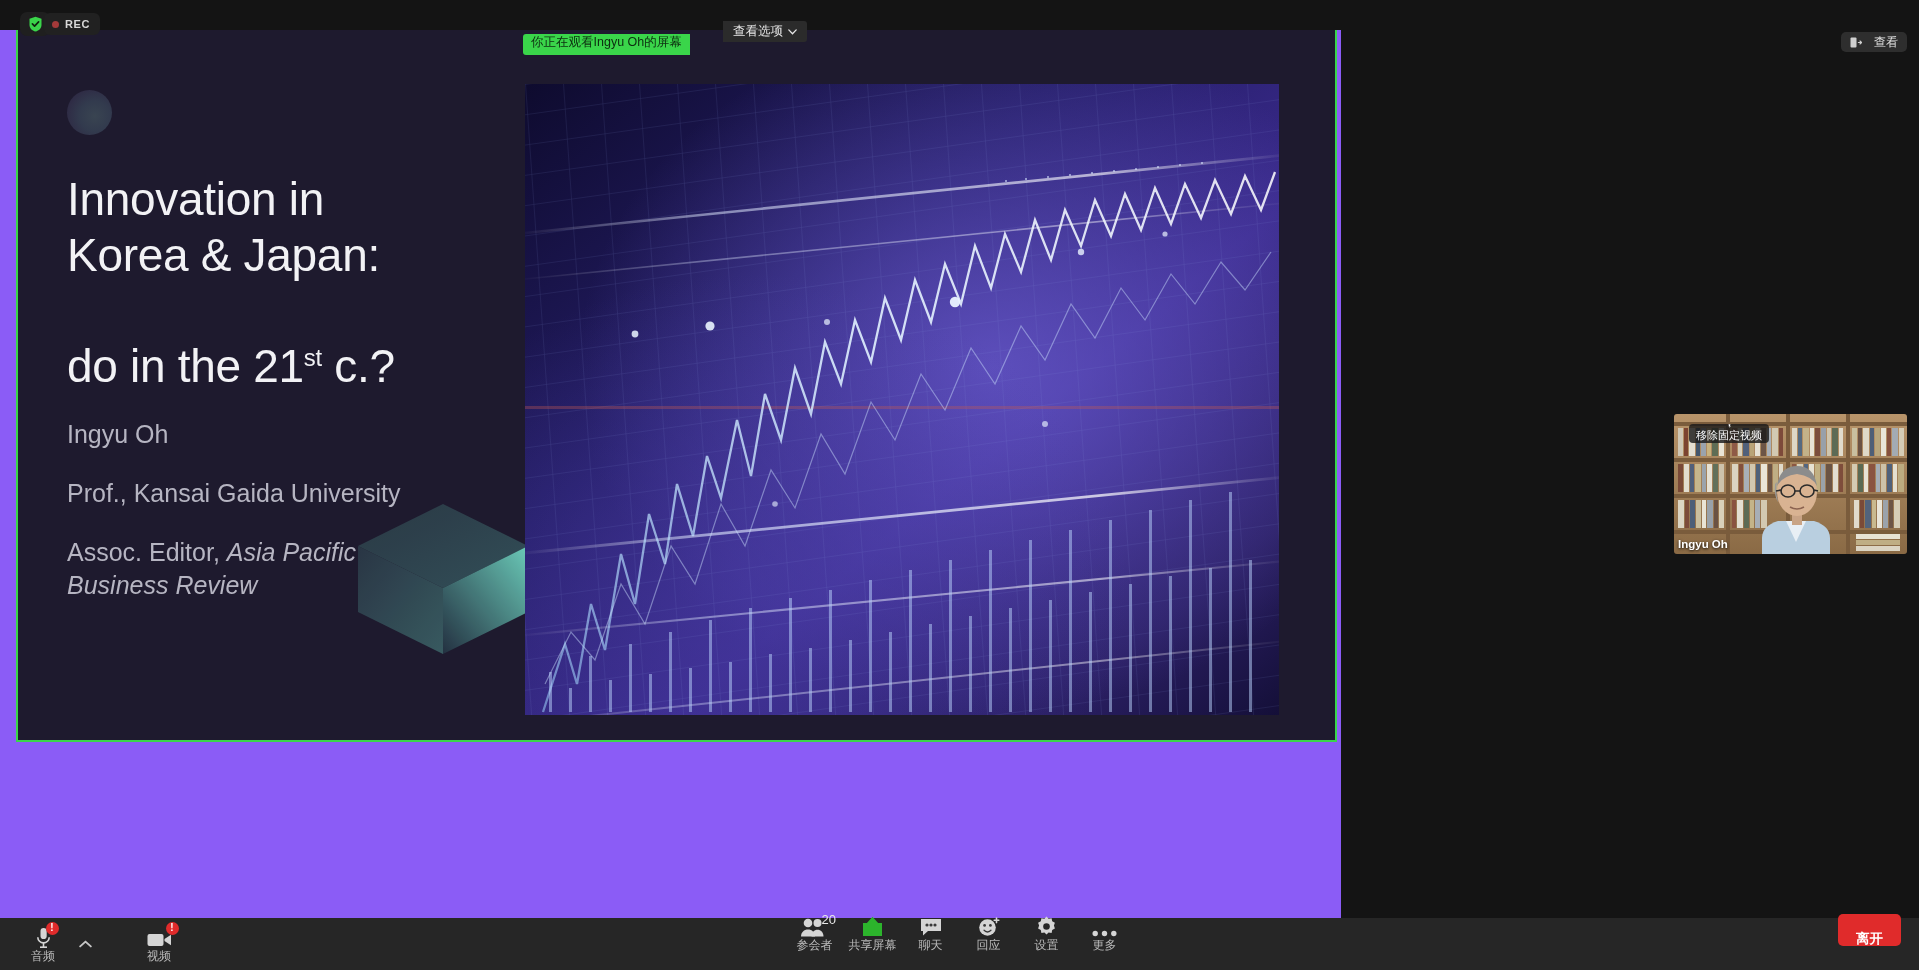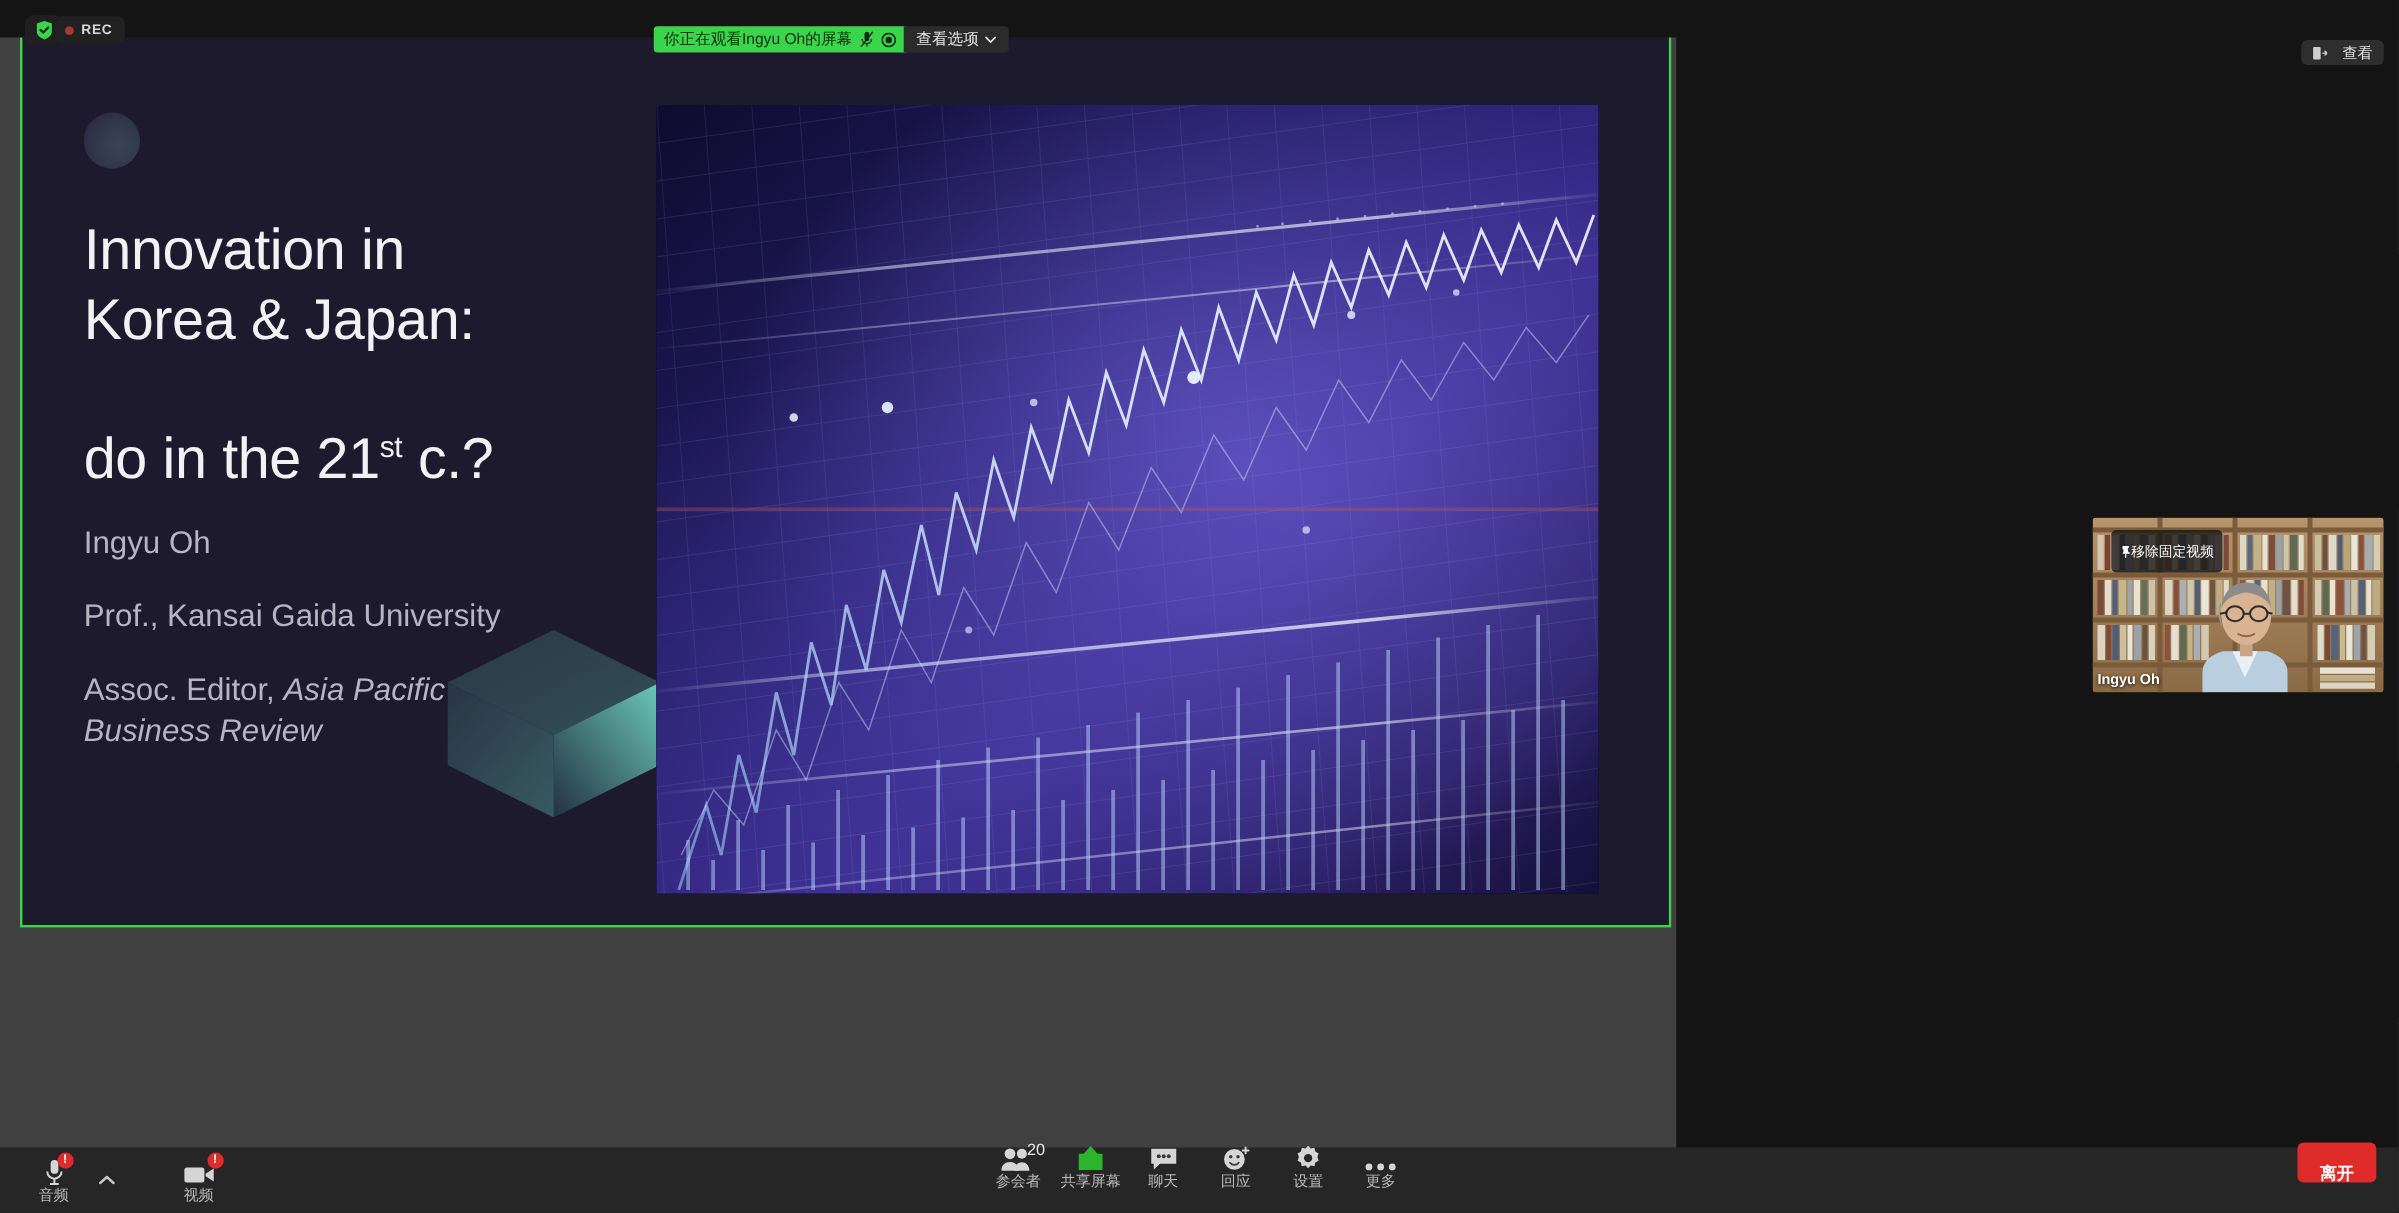--- a/index.html
+++ b/index.html
@@ -2,43 +2,43 @@
 <html><head>
 <meta charset="utf-8">
 <style>
   * { margin:0; padding:0; box-sizing:border-box; }
   html,body {
     width:1919px; height:970px; overflow:hidden;
     background:#141414;
     font-family:"Liberation Sans", sans-serif;
     -webkit-font-smoothing:antialiased;
   }
-  #app { position:relative; width:1919px; height:970px; background:#404040; }
+  #app { position:relative; width:1919px; height:970px; background:#8b5cf6; }
 
   
   .topbar { position:absolute; left:0; top:0; width:1919px; height:30px; background:#141414; z-index:40; }
 
   .sec-shield {
     position:absolute; left:20px; top:12px; width:30px; height:24px;
     background:#1f1f1f; border-radius:7px; display:flex; align-items:center; justify-content:center;
   }
   .shield-glyph { width:15px; height:16px; display:block; }
 
   .rec-pill {
     position:absolute; left:44px; top:13px; height:22px; padding:0 10px 0 8px;
     background:#212121; border-radius:6px; display:flex; align-items:center; gap:6px;
   }
   .rec-dot { width:7px; height:7px; border-radius:50%; background:#a33a3a; }
   .rec-label { color:#d8d8d8; font-size:11px; font-weight:bold; letter-spacing:.6px; }
 
   
   .watch-banner {
-    position:absolute; left:523px; top:21px; height:21px;
+    position:absolute; left:523px; top:34px; height:21px;
     background:#3ad54a; border-radius:3px 0 0 3px;
-    display:flex; align-items:center; gap:6px; padding:0 8px;
+    display:flex; align-items:flex-start; gap:6px; padding:0 8px;flex-direction:column;
   }
   .watch-text { color:#0d2d10; font-size:12.5px; white-space:nowrap; }
   .mic-slash { width:11px; height:13px; display:block; }
   .rec-circle { width:12px; height:12px; display:block; }
 
   .view-opts {
     position:absolute; left:723px; top:21px; height:21px;
     background:#2b2b2b; border-radius:0 3px 3px 0;
     display:flex; align-items:center; gap:5px; padding:4px 10px;
   }
@@ -105,23 +105,23 @@
 
   
   .rail { position:absolute; left:1341px; top:0; width:578px; height:920px; background:#141414; }
 
   .thumb {
     position:absolute; left:1674px; top:414px; width:233px; height:140px;
     background:#2a2118; border-radius:3px; overflow:hidden;
   }
   .thumb-img { position:absolute; inset:0; }
   .unpin {
-    position:absolute; left:15px; top:10px; height:34px;
+    position:absolute; left:15px; top:10px; height:19px;
     background:rgba(26,26,26,.82); border-radius:4px;
-    display:flex; align-items:center; gap:0; padding:0 7px;
+    display:flex; align-items:center; gap:0; padding:0 7px;flex-direction:column;
   }
   .unpin-text { color:#fff; font-size:11px; white-space:nowrap; }
   .pin-ico { width:9px; height:11px; display:block; }
   .thumb-name {
     position:absolute; left:4px; bottom:4px;
     color:#fff; font-size:11.5px; font-weight:bold;
     text-shadow:0 1px 3px rgba(0,0,0,.95);
   }
 
   

